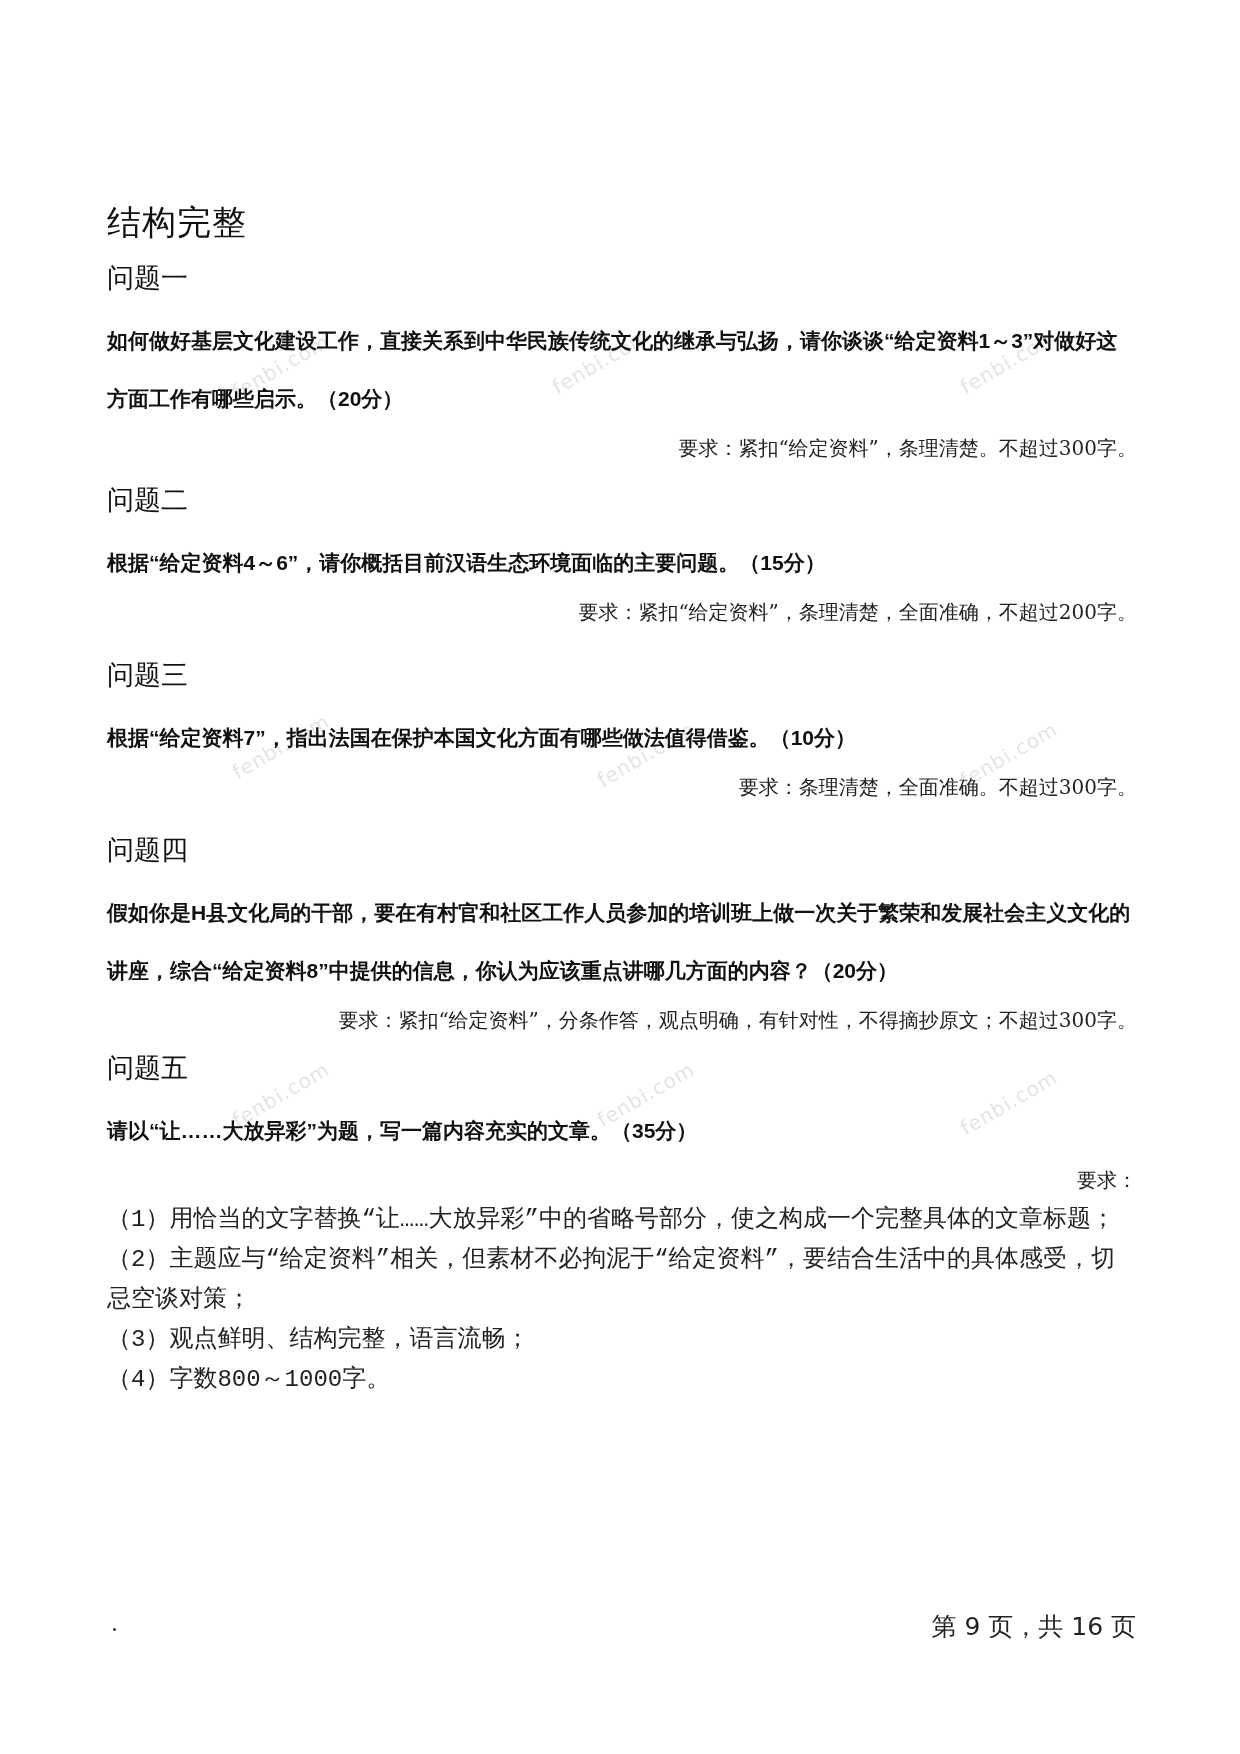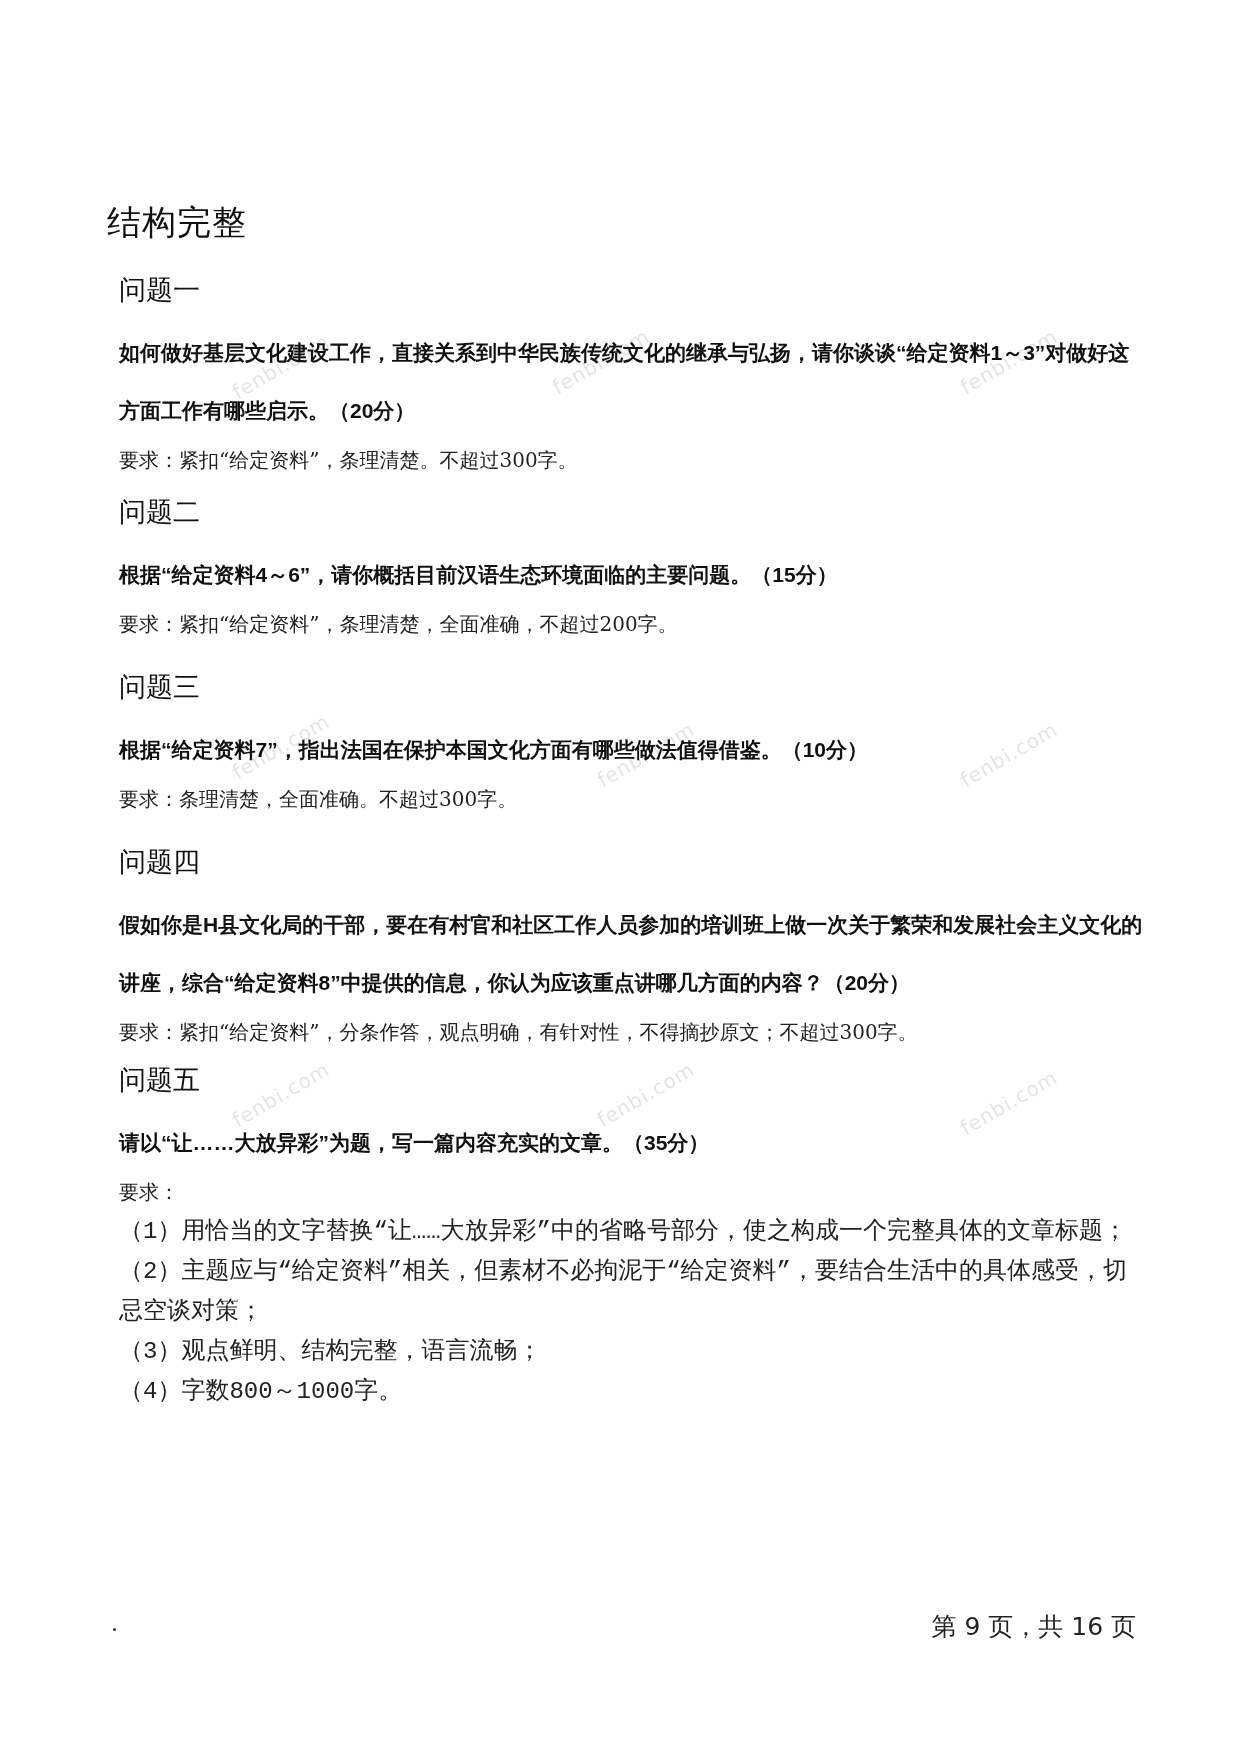--- a/index.html
+++ b/index.html
@@ -27,41 +27,42 @@
       top: 196px;
       width: 1030px;
     }
     .doc-title {
       font-size: 34px;
       line-height: 52px;
       font-weight: normal;
       margin: 0 0 10px 0;
       letter-spacing: 1px;
     }
-    .section { margin: 12px; }
+    .section { margin: 0; }
     .q-heading {
       font-family: "DejaVu Serif", "Liberation Serif", serif;
       font-size: 27px;
       line-height: 40px;
       font-weight: normal;
       margin: 0 0 14px 0;
     }
     .q-text {
       font-family: Liberation Sans, sans-serif;
       font-weight: bold;
       font-size: 21px;
       line-height: 58px;
       margin: 0;
     }
     .q-req {
       font-family: "DejaVu Serif", "Liberation Serif", serif;
       font-size: 20px;
       line-height: 40px;
       margin: 0;
       color: #222;
+      text-align: right;
     }
     .req-item {
       font-family: Liberation Mono, monospace;
       font-size: 24px;
       line-height: 40px;
       margin: 0;
       color: #222;
     }
     #section-q1 { position: absolute; top: 62px; left: 0; width: 1030px; }
     #section-q2 { position: absolute; top: 284px; left: 0; width: 1030px; }

